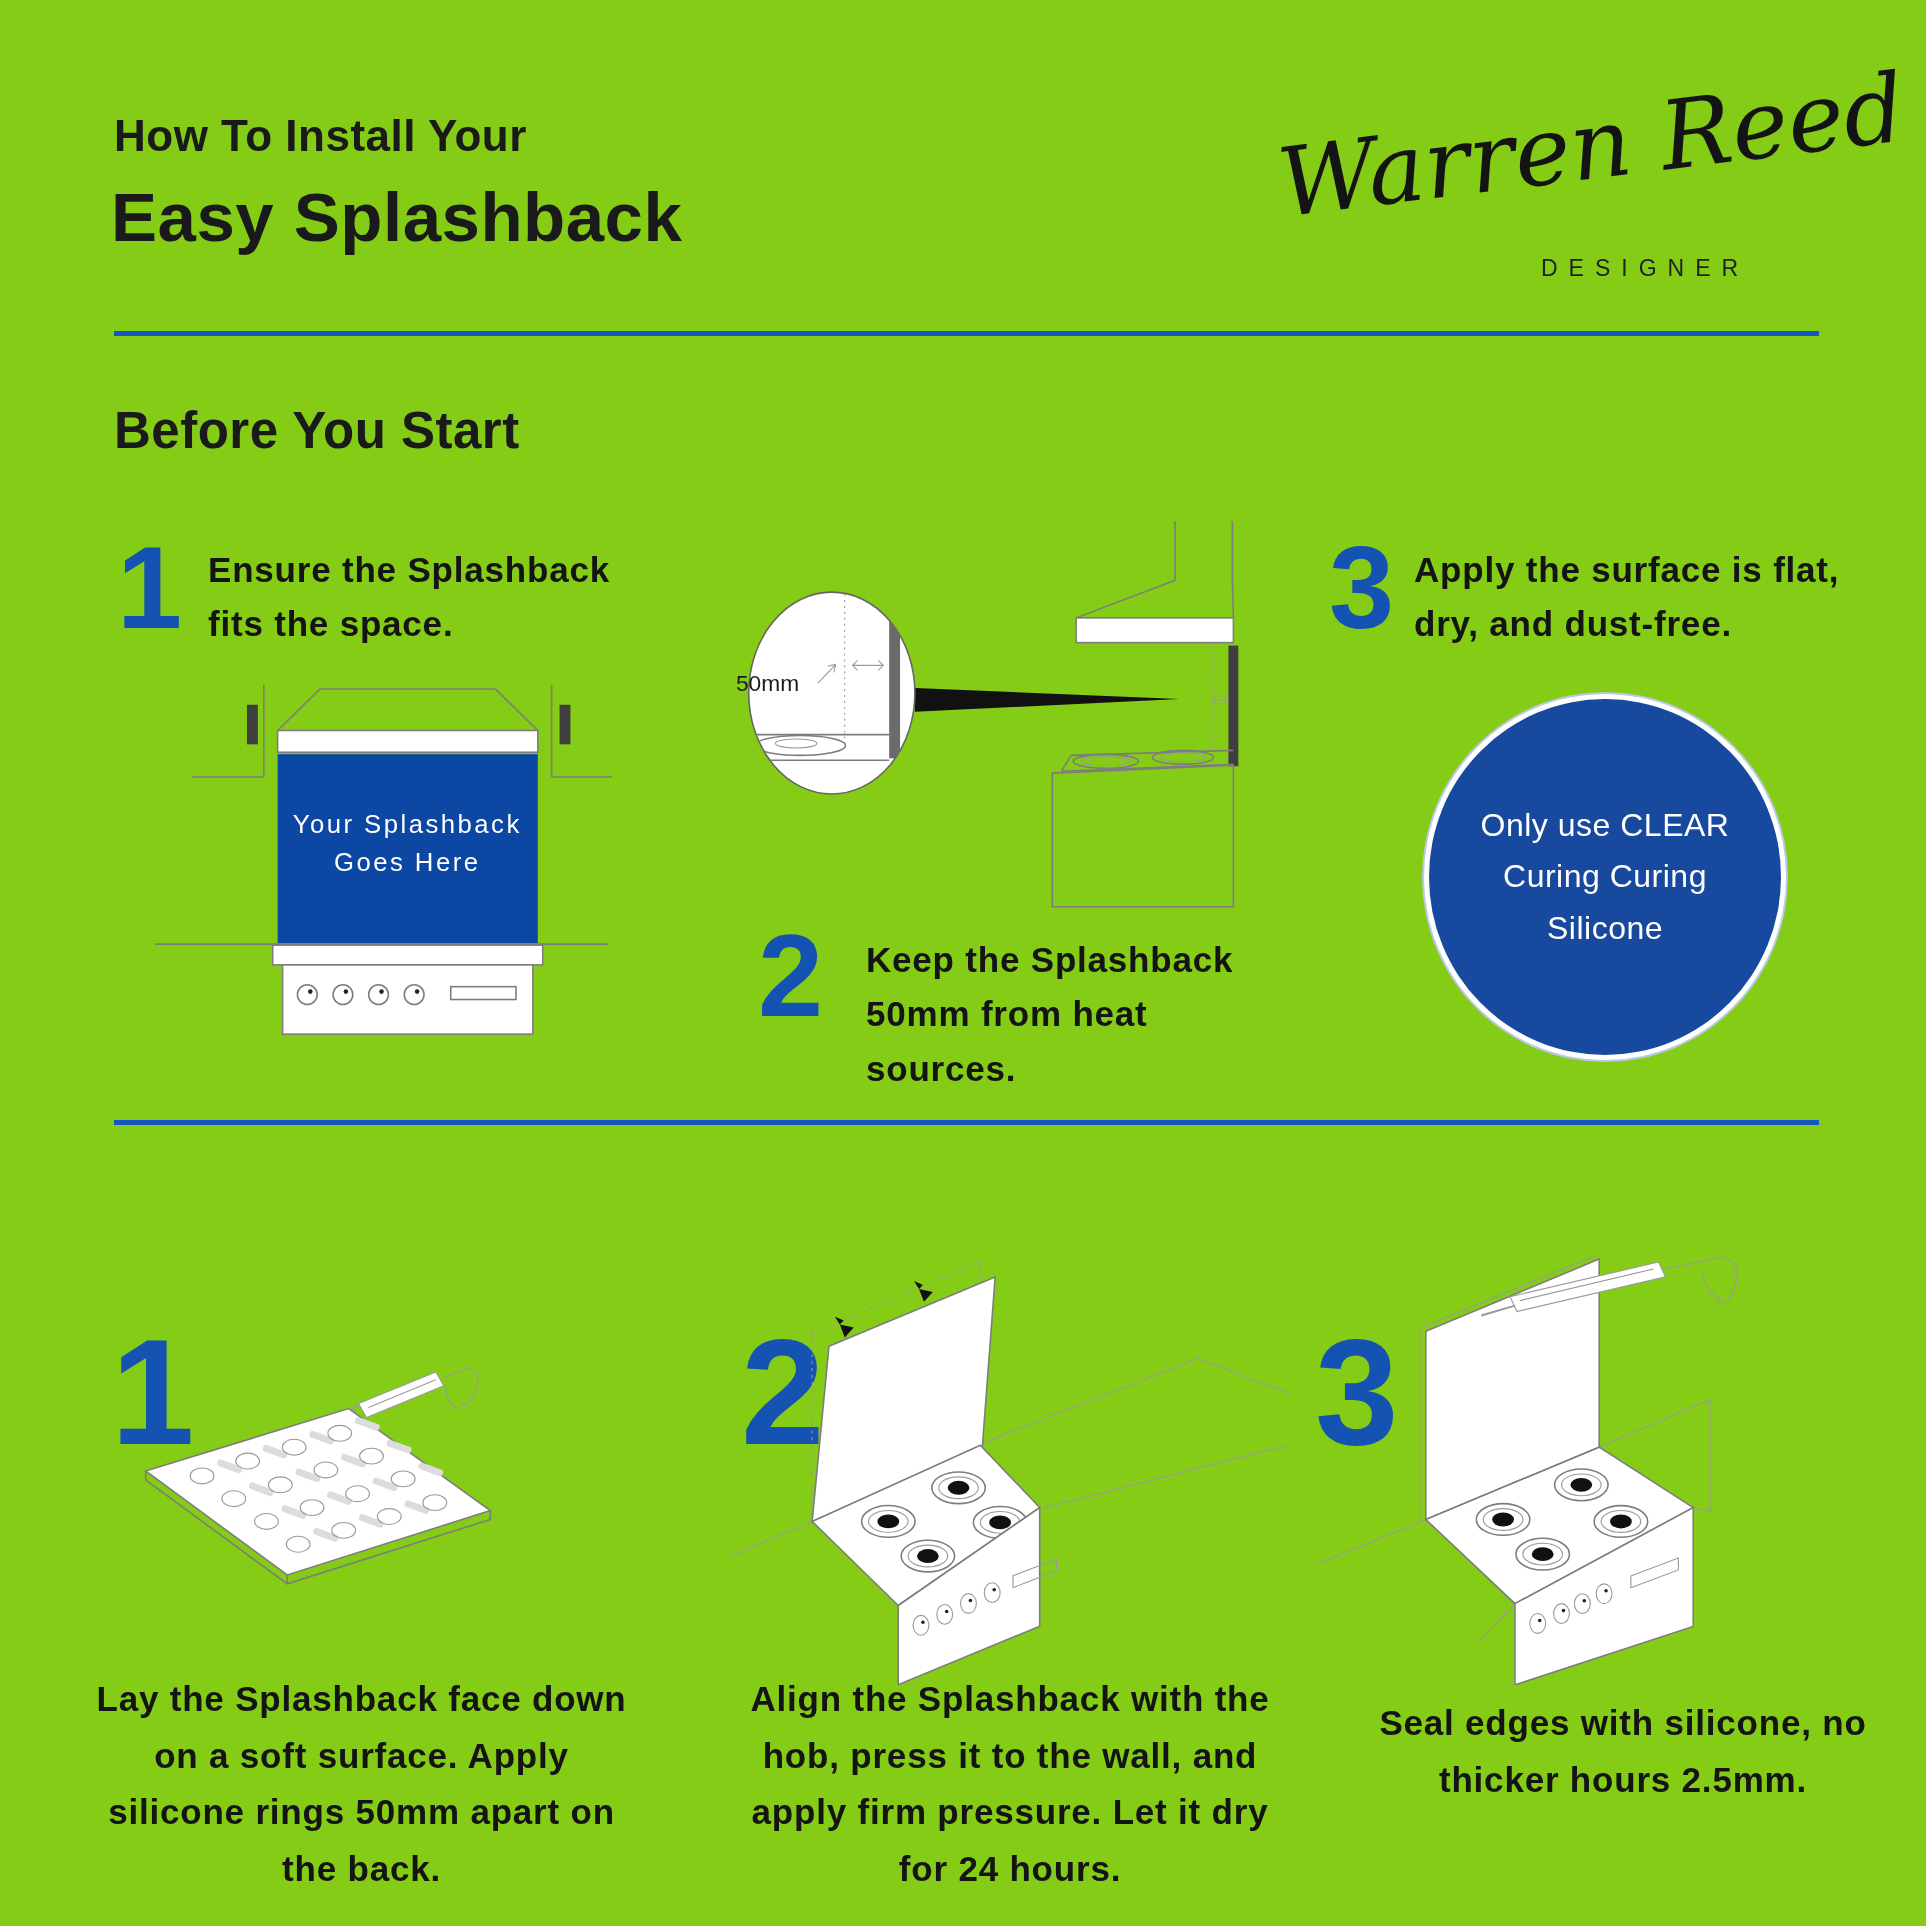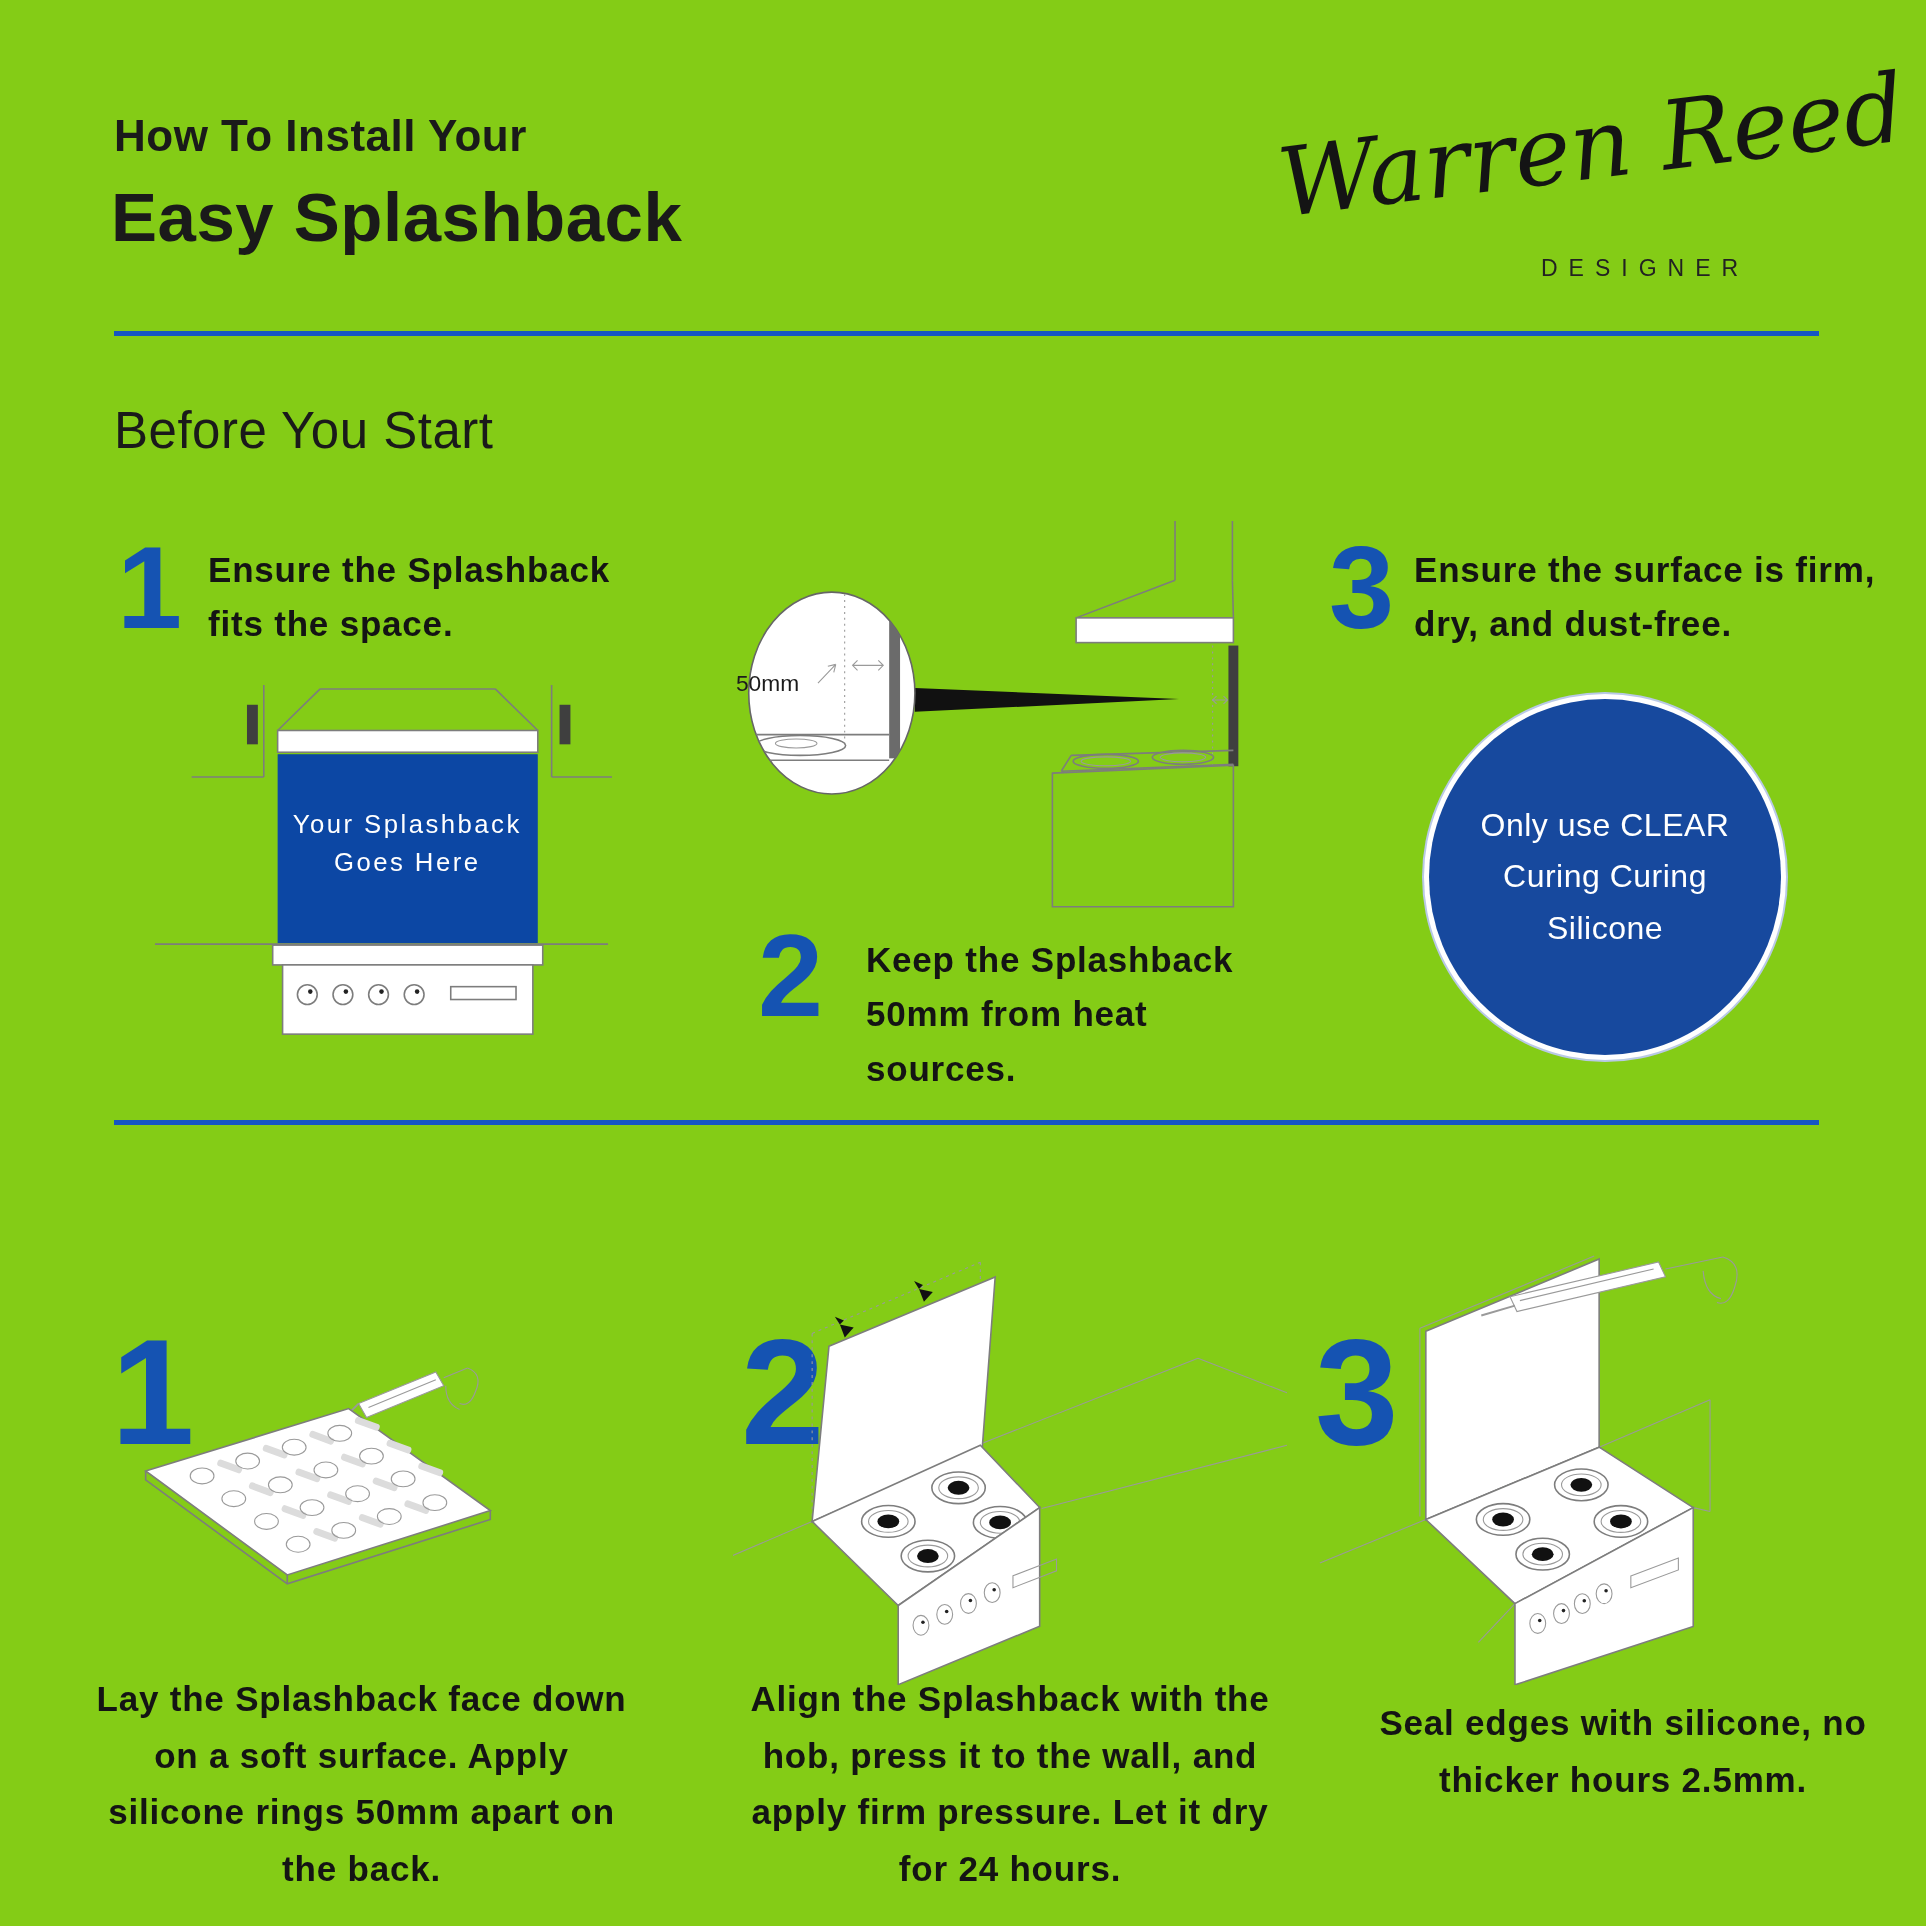--- a/index.html
+++ b/index.html
@@ -17,21 +17,21 @@
 
   .title-line1{font-size:44px;font-weight:bold;letter-spacing:0.5px;}
   .title-line2{font-size:69px;font-weight:bold;letter-spacing:0.5px;}
 
   .logo-script{font-family:"DejaVu Serif",serif;font-style:italic;font-size:95px;
     white-space:nowrap;transform:rotate(-7deg);transform-origin:center;color:#141414;}
   .logo-sub{font-size:23px;letter-spacing:11px;color:#222;font-family:"Liberation Sans",sans-serif;}
 
   .divider{height:5px;background:var(--divider-blue);}
 
-  .section-heading{font-size:51px;font-weight:normal;letter-spacing:0.5px;}
+  .section-heading{font-size:51px;font-weight:bold;letter-spacing:0.5px;}
 
   .step-num{color:var(--accent-blue);font-weight:bold;line-height:.9;}
   .step-num.top{font-size:117px;}
   .step-num.big{font-size:150px;}
 
   .step-text{font-weight:bold;font-size:35px;line-height:1.55;letter-spacing:0.8px;color:#141414;}
   .center{text-align:left;}
 
   .caption{font-weight:bold;font-size:35px;line-height:1.62;letter-spacing:0.8px;color:#141414;text-align:center;}
 
@@ -135,21 +135,21 @@
       <ellipse class="lnthin" cx="184" cy="231" rx="21" ry="4.5"></ellipse>
       <path class="lnthin" d="M206,170 L224,151 M224,151 L216,153 M224,151 L222,159"></path>
     </g>
     <text class="measure-text" x="155" y="178" text-anchor="middle">50mm</text>
   </svg>
 
   <div class="abs step-num top" style="left:758px;top:923px;">2</div>
   <div class="abs step-text center" style="left:866px;top:933px;width:416px;">Keep the Splashback 50mm from heat sources.</div>
 
   <div class="abs step-num top" style="left:1329px;top:535px;">3</div>
-  <div class="abs step-text" style="left:1414px;top:543px;width:495px;">Ensure the surface is firm, dry, and dust-free.</div>
+  <div class="abs step-text" style="left:1414px;top:543px;width:495px;">Apply the surface is flat, dry, and dust-free.</div>
 
   <div class="abs blue-circle" style="left:1429px;top:699px;">
     <div class="note">Only use CLEAR Curing Curing Silicone</div>
   </div>
 
   <div class="abs divider" style="left:114px;top:1120px;width:1705px;"></div>
 
 
   <div class="abs step-num big" style="left:111px;top:1325px;">1</div>
 

